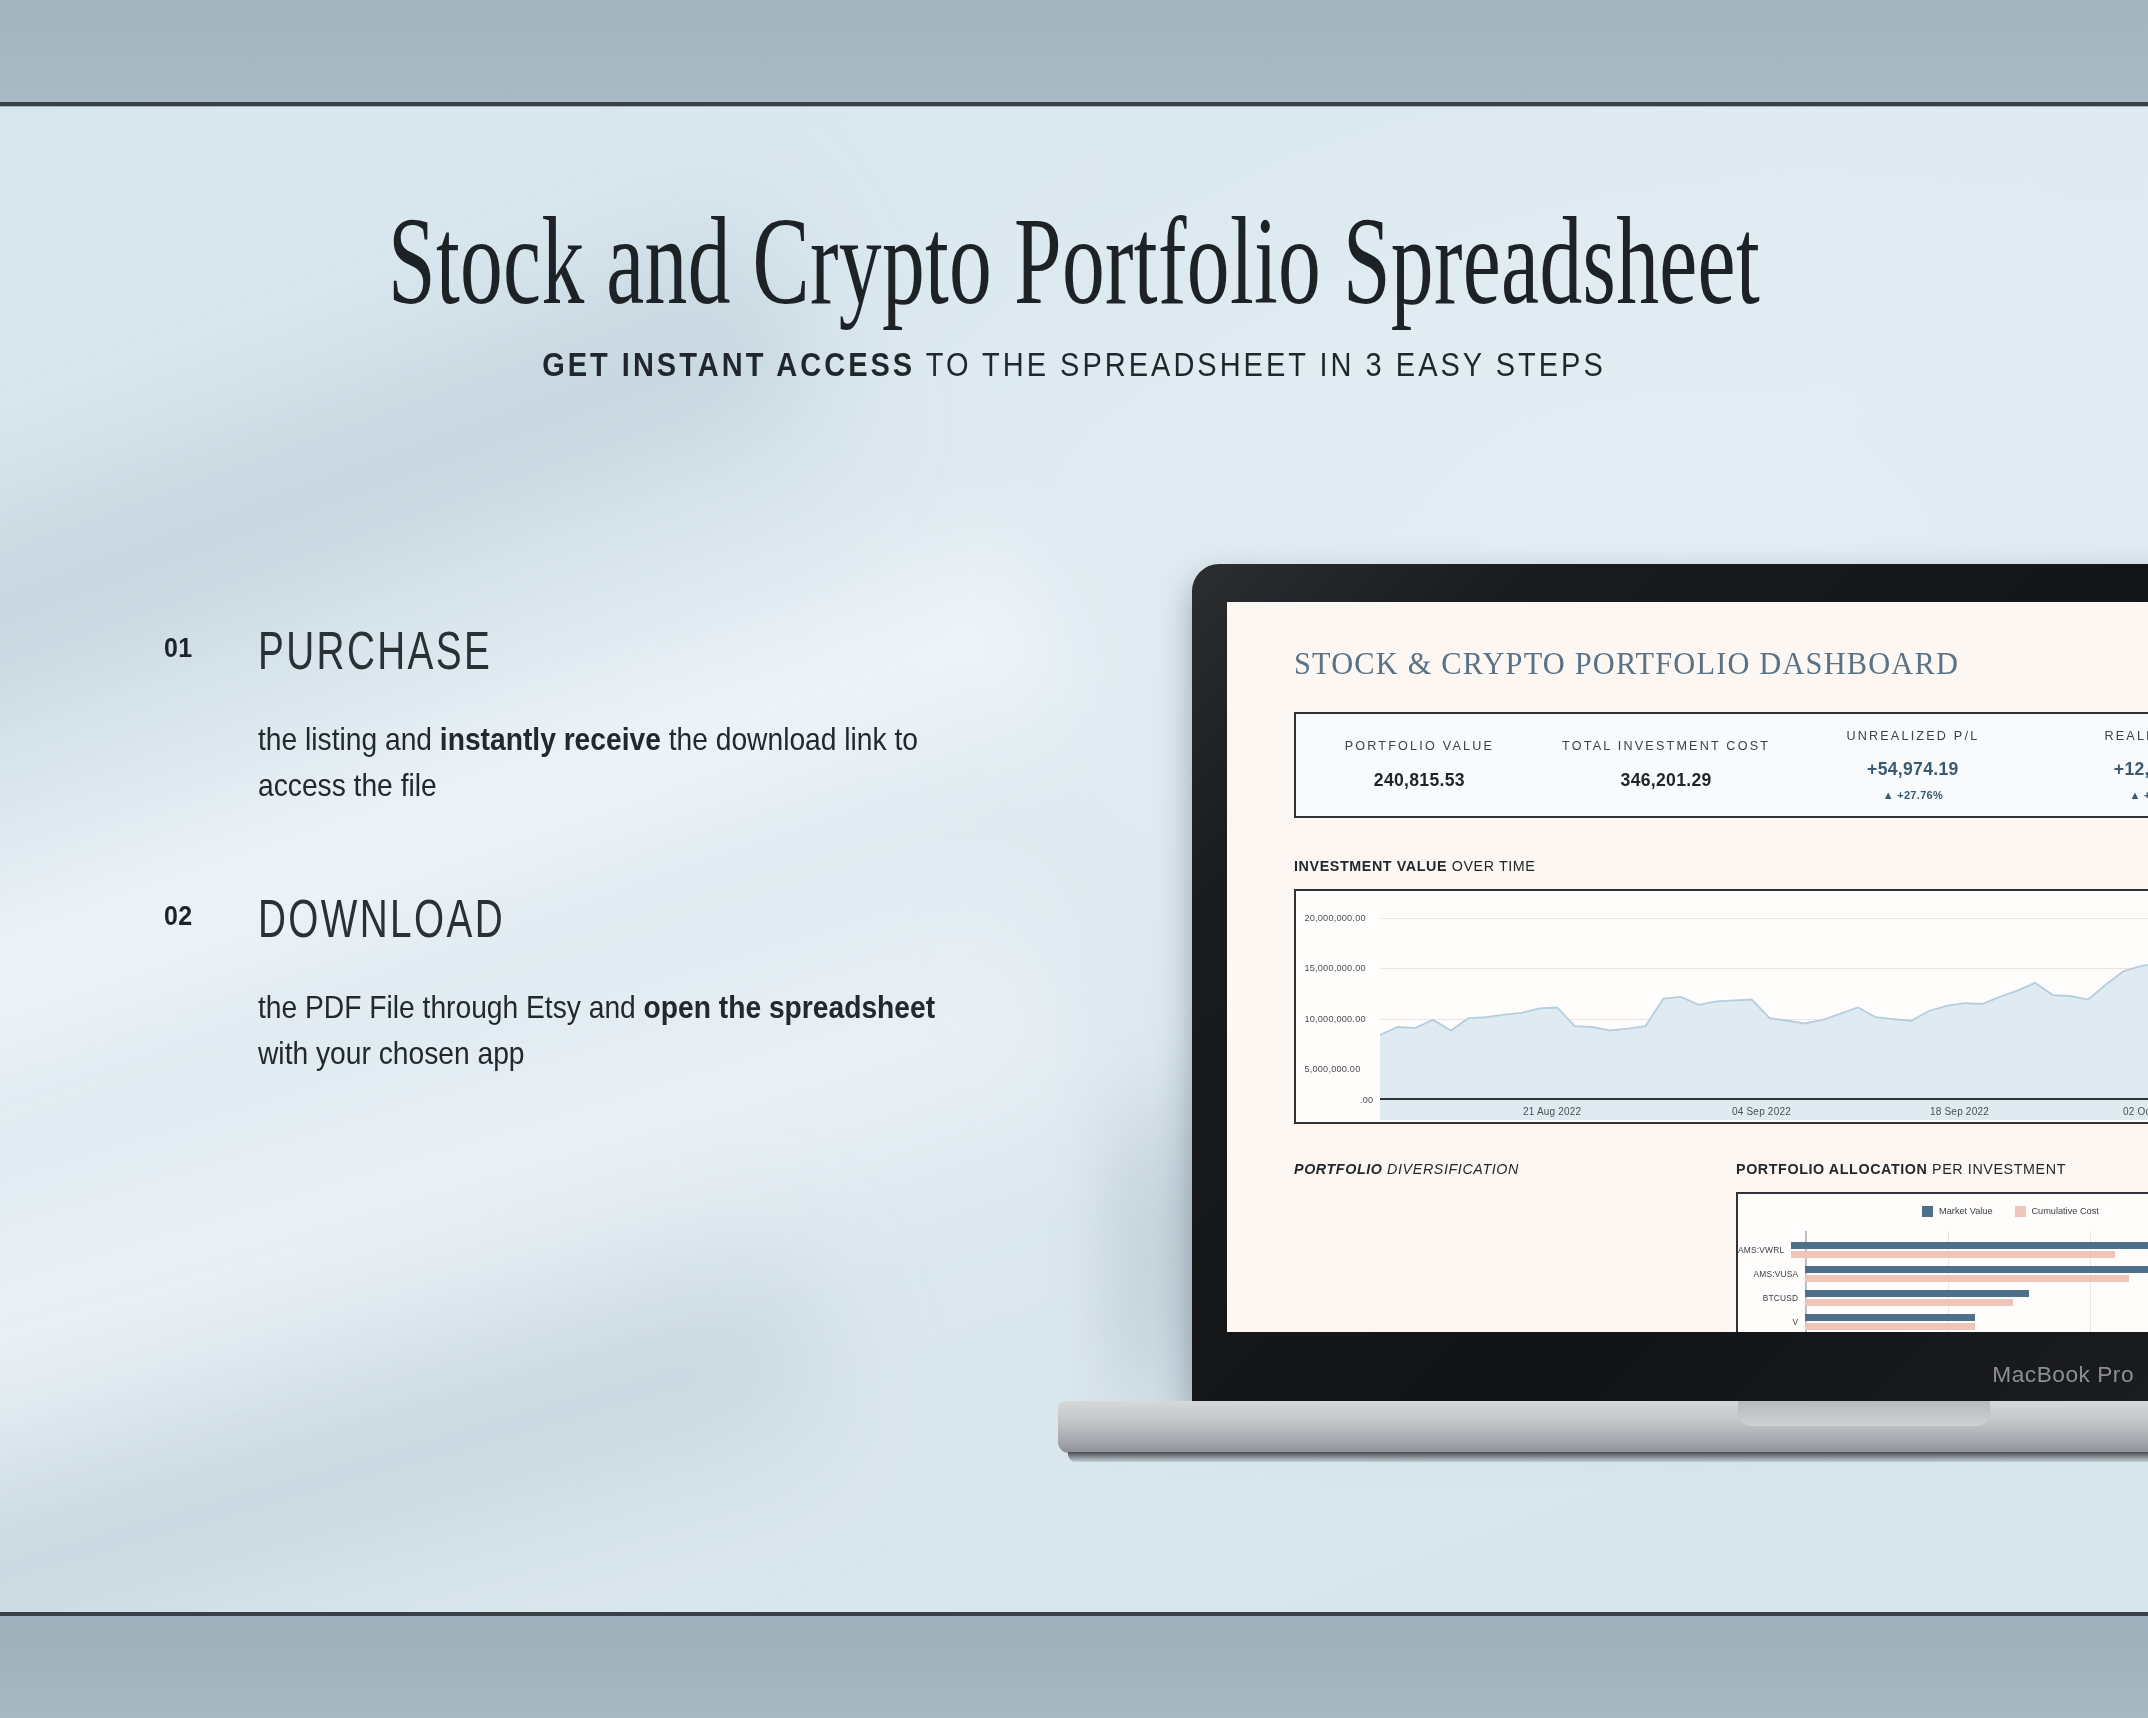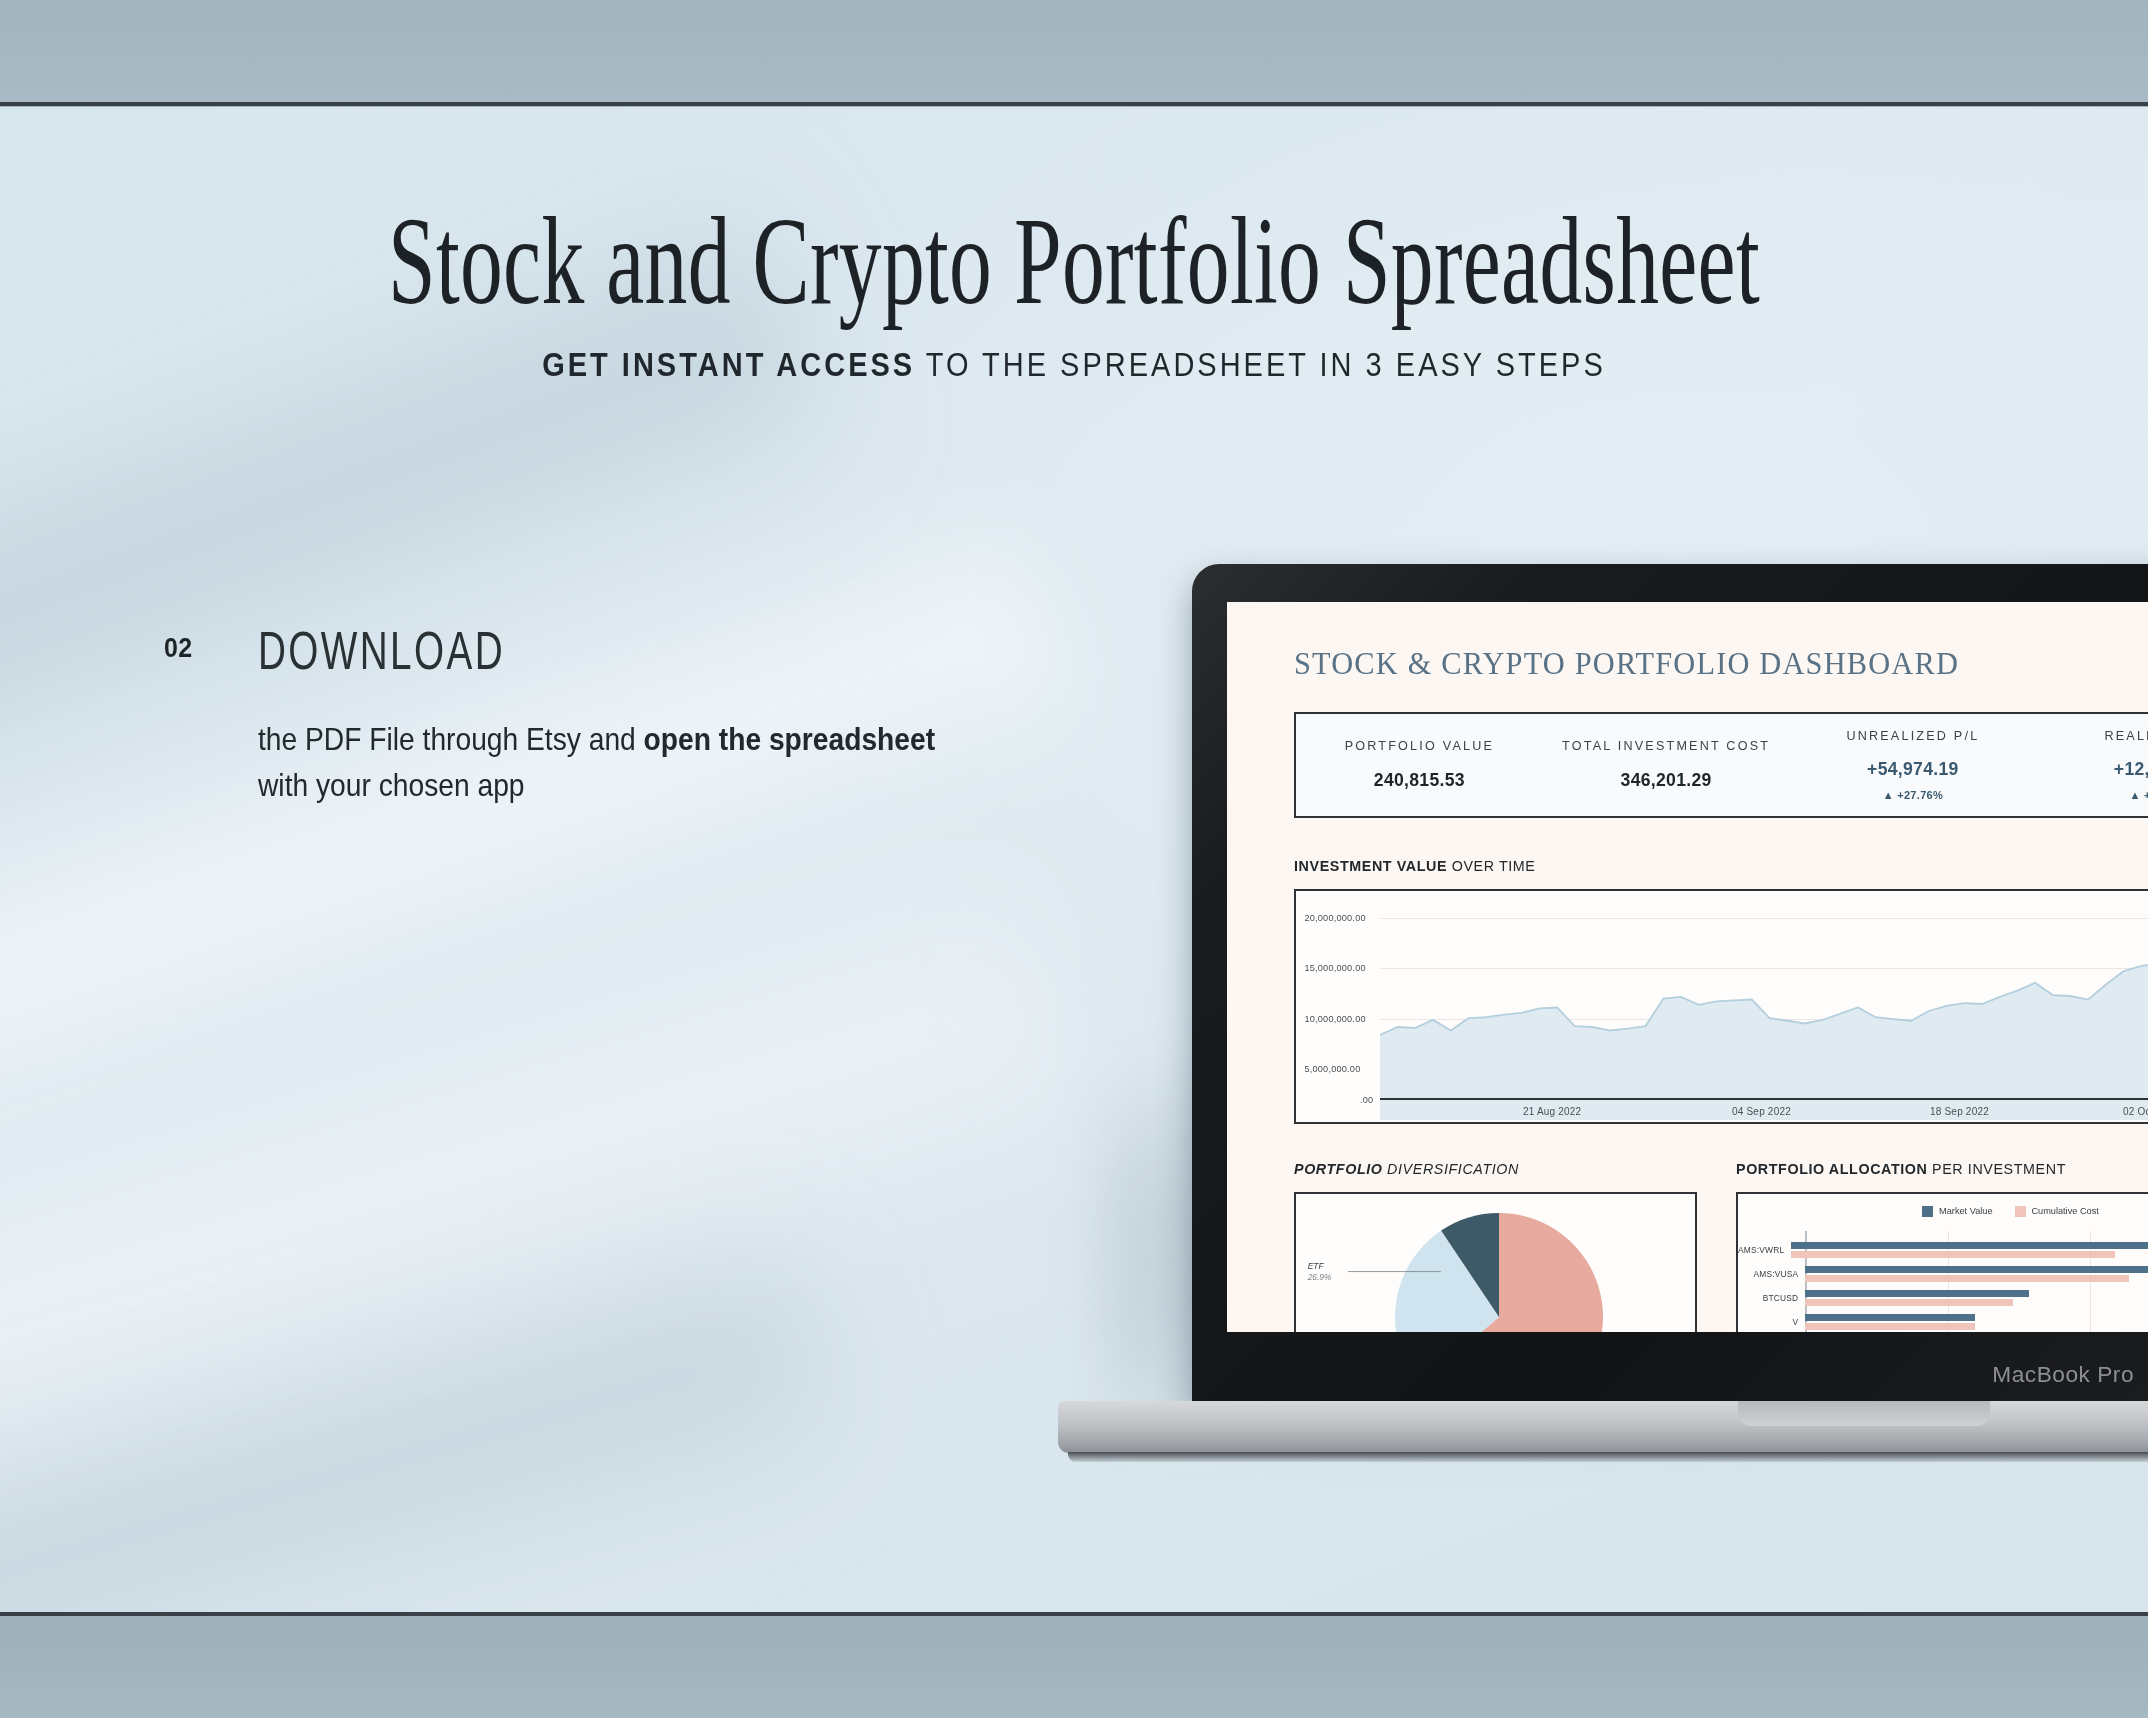--- a/index.html
+++ b/index.html
@@ -203,20 +203,25 @@
   <div id="bg-streak2"></div>
   <div id="bg-shadow2"></div>
 
   <div id="headline-block">
     <div id="main-title">Stock and Crypto Portfolio Spreadsheet</div>
     <div id="sub-title"><b>GET INSTANT ACCESS</b><span> TO THE SPREADSHEET IN 3 EASY STEPS</span></div>
   </div>
 
   <div id="steps">
 
+    <div class="step">
+      <div class="step-num">01</div>
+      <div class="step-head">PURCHASE</div>
+      <div class="step-body"><span>the listing and </span><b>instantly receive</b><span> the download link to access the file</span></div>
+    </div>
 
     <div class="step">
       <div class="step-num">02</div>
       <div class="step-head">DOWNLOAD</div>
       <div class="step-body"><span>the PDF File through Etsy and </span><b>open the spreadsheet</b><span> with your chosen app</span></div>
     </div>
 
 
   </div>
 
@@ -270,37 +275,20 @@
               <div class="xlab" style="left:436px">04 Sep 2022</div>
               <div class="xlab" style="left:634px">18 Sep 2022</div>
               <div class="xlab" style="left:827px">02 Oct 2022</div>
             </div>
           </div>
 
           <div id="lower-row">
 
             <div id="pie-col">
               <div class="sec-title"><b>PORTFOLIO</b><span> DIVERSIFICATION</span></div>
-              <div id="pie-box">
-                <svg id="pie-svg" style="position:absolute;left:99px;top:18.5px;" width="208" height="208" viewBox="0 0 100 100">
-                    <path d="M50,50 L50.00,0.00 A50,50 0 1,1 12.08,82.59 Z" fill="#e8a99e"></path>
-                    <path d="M50,50 L12.08,82.59 A50,50 0 0,1 22.16,8.47 Z" fill="#cfe4ee"></path>
-                    <path d="M50,50 L22.16,8.47 A50,50 0 0,1 50.00,0.00 Z" fill="#3d5a68"></path>
-                  </svg>
-                <div class="pie-cal" style="left:11.7px; top:67px">
-                  <span>ETF</span><br>
-                  <span class="pv">26.9%</span>
-                </div>
-
-                <svg style="position:absolute;left:0;top:0;width:100%;height:100%" viewBox="0 0 474 286" width="398" height="240">
-                  <line x1="62" y1="92" x2="172" y2="92" stroke="#7e868c" stroke-width="1"></line>
-                  <line x1="56" y1="200" x2="150" y2="200" stroke="#7e868c" stroke-width="1"></line>
-                  <line x1="350" y1="200" x2="424" y2="200" stroke="#7e868c" stroke-width="1"></line>
-                </svg>
-              </div>
             </div>
 
             <div id="bar-col">
               <div class="sec-title"><b>PORTFOLIO ALLOCATION</b><span> PER INVESTMENT</span></div>
               <div id="bar-box">
                 <div class="legend">
                   <div class="legend-item">
                     <span class="swatch" style="background:#4d7189"></span>
                     <span>Market Value</span>
                   </div>

